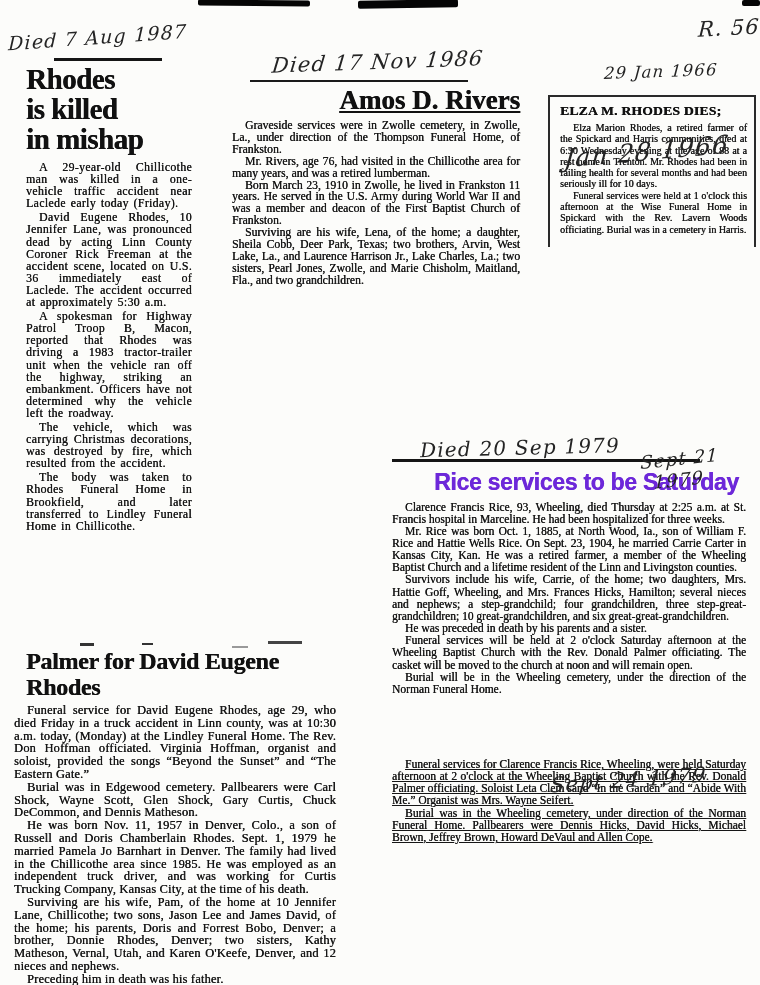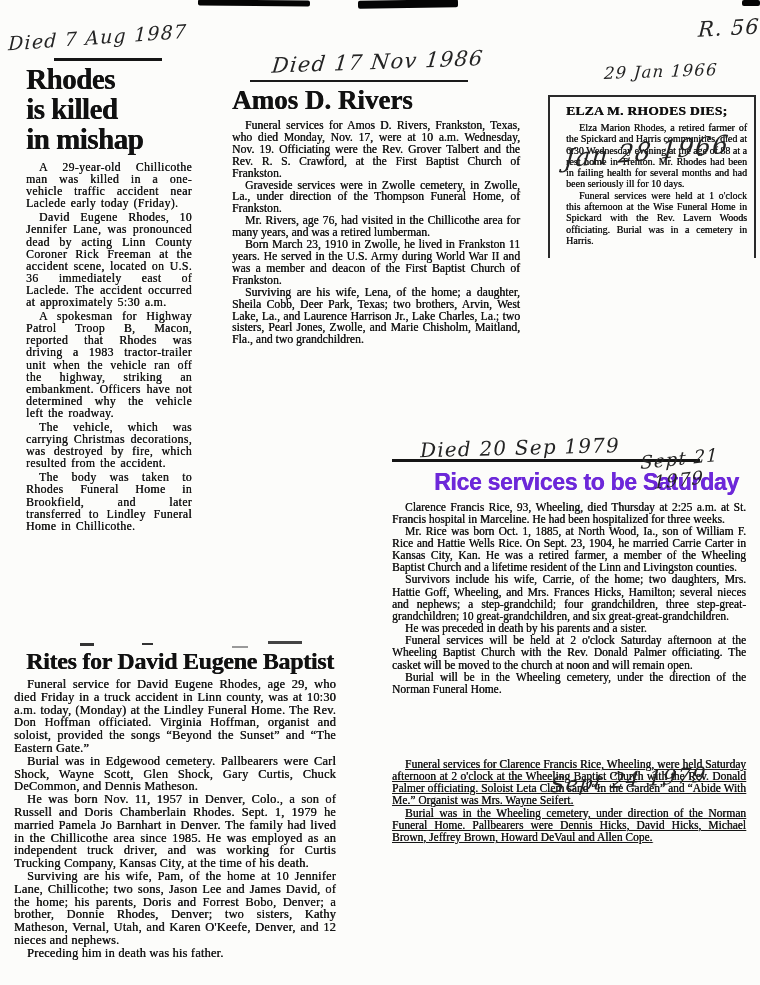--- a/index.html
+++ b/index.html
@@ -44,28 +44,28 @@
   }
   #clip-rhodes .np-body{
     margin-top:7px;font-size:11.8px;line-height:12.1px;
     letter-spacing:0.35px;word-spacing:1.5px;
   }
   #clip-rhodes .np-body p{margin-bottom:2px;}
 
   
   #clip-amos{left:232px;top:80px;width:288px;}
   #clip-amos .headrule{width:218px;height:2px;margin-left:18px;background:#1a1a1a;}
-  #clip-amos h1{margin:4px 0 6px 0;font-size:27px;line-height:28px;text-align:left;}
+  #clip-amos h1{margin:4px 0 6px 0;font-size:27px;line-height:28px;text-align:right;text-decoration:underline;}
   #clip-amos .np-body{font-size:11.7px;line-height:11.9px;}
 
   
   #clip-elza{
     left:548px;top:95px;width:208px;box-sizing:border-box;
     border:2px solid #2a2a2a;border-bottom:none;
-    padding:5px 7px 12px 16px;
+    padding:5px 7px 12px 10px;
   }
   #clip-elza h1{margin:0;font-size:13.5px;line-height:17px;letter-spacing:0.3px;}
   #clip-elza .np-body{margin-top:3px;font-size:10px;line-height:11.3px;}
 
   
   #clip-rice-sat{left:392px;top:434px;width:354px;}
   #clip-rice-sat .hw-died{position:relative;display:block;margin-left:28px;font-size:20px;transform:rotate(-1.5deg);}
   #clip-rice-sat .headrule{width:308px;height:2.5px;margin-top:1px;}
   #clip-rice-sat h1{margin:8px 0 7px 42px;font-size:23px;line-height:24px;}
   #clip-rice-sat .np-body{font-size:11.5px;line-height:12.15px;}
@@ -105,21 +105,20 @@
     <p>A spokesman for Highway Patrol Troop B, Macon, reported that Rhodes was driving a 1983 tractor-trailer unit when the vehicle ran off the highway, striking an embankment. Officers have not determined why the vehicle left the roadway.</p>
     <p>The vehicle, which was carrying Christmas decorations, was destroyed by fire, which resulted from the accident.</p>
     <p>The body was taken to Rhodes Funeral Home in Brookfield, and later transferred to Lindley Funeral Home in Chillicothe.</p>
   </div>
 </div>
 
 <div class="clip" id="clip-amos">
   <div class="rule headrule"></div>
   <h1 class="serif-head">Amos D. Rivers</h1>
   <div class="np-body">
-    <p>Funeral services for Amos D. Rivers, Frankston, Texas, who died Monday, Nov. 17, were at 10 a.m. Wednesday, Nov. 19. Officiating were the Rev. Grover Talbert and the Rev. R. S. Crawford, at the First Baptist Church of Frankston.</p>
     <p>Graveside services were in Zwolle cemetery, in Zwolle, La., under direction of the Thompson Funeral Home, of Frankston.</p>
     <p>Mr. Rivers, age 76, had visited in the Chillicothe area for many years, and was a retired lumberman.</p>
     <p>Born March 23, 1910 in Zwolle, he lived in Frankston 11 years. He served in the U.S. Army during World War II and was a member and deacon of the First Baptist Church of Frankston.</p>
     <p>Surviving are his wife, Lena, of the home; a daughter, Sheila Cobb, Deer Park, Texas; two brothers, Arvin, West Lake, La., and Laurence Harrison Jr., Lake Charles, La.; two sisters, Pearl Jones, Zwolle, and Marie Chisholm, Maitland, Fla., and two grandchildren.</p>
   </div>
 </div>
 
 <div class="clip" id="clip-elza">
   <h1 class="serif-head">
     <span style="display:block;">ELZA M. RHODES DIES;</span>
@@ -151,21 +150,21 @@
 
 <div class="clip" id="clip-rice-wheel">
   <div class="hw" style="left:158px;top:10px;font-size:21px;transform:rotate(-4deg) skewX(-10deg);z-index:3;">Sept 24 1979</div>
   <div class="np-body">
     <p>Funeral services for Clarence Francis Rice, Wheeling, were held Saturday afternoon at 2 o'clock at the Wheeling Baptist Church with the Rev. Donald Palmer officiating. Soloist Leta Clem sand “In the Garden” and “Abide With Me.” Organist was Mrs. Wayne Seifert.</p>
     <p>Burial was in the Wheeling cemetery, under direction of the Norman Funeral Home. Pallbearers were Dennis Hicks, David Hicks, Michael Brown, Jeffrey Brown, Howard DeVaul and Allen Cope.</p>
   </div>
 </div>
 
 <div class="clip" id="clip-rites">
-  <h1 class="serif-head">Rites for David Eugene Baptist</h1>
+  <h1 class="serif-head">Palmer for David Eugene Rhodes</h1>
   <div class="np-body">
     <p>Funeral service for David Eugene Rhodes, age 29, who died Friday in a truck accident in Linn county, was at 10:30 a.m. today, (Monday) at the Lindley Funeral Home. The Rev. Don Hoffman officiated. Virginia Hoffman, organist and soloist, provided the songs “Beyond the Sunset” and “The Eastern Gate.”</p>
     <p>Burial was in Edgewood cemetery. Pallbearers were Carl Shock, Wayne Scott, Glen Shock, Gary Curtis, Chuck DeCommon, and Dennis Matheson.</p>
     <p>He was born Nov. 11, 1957 in Denver, Colo., a son of Russell and Doris Chamberlain Rhodes. Sept. 1, 1979 he married Pamela Jo Barnhart in Denver. The family had lived in the Chillicothe area since 1985. He was employed as an independent truck driver, and was working for Curtis Trucking Company, Kansas City, at the time of his death.</p>
     <p>Surviving are his wife, Pam, of the home at 10 Jennifer Lane, Chillicothe; two sons, Jason Lee and James David, of the home; his parents, Doris and Forrest Bobo, Denver; a brother, Donnie Rhodes, Denver; two sisters, Kathy Matheson, Vernal, Utah, and Karen O'Keefe, Denver, and 12 nieces and nephews.</p>
     <p>Preceding him in death was his father.</p>
   </div>
 </div>
 
 <div class="dash" style="left:80px;top:643px;width:14px;height:2.5px;"></div>

